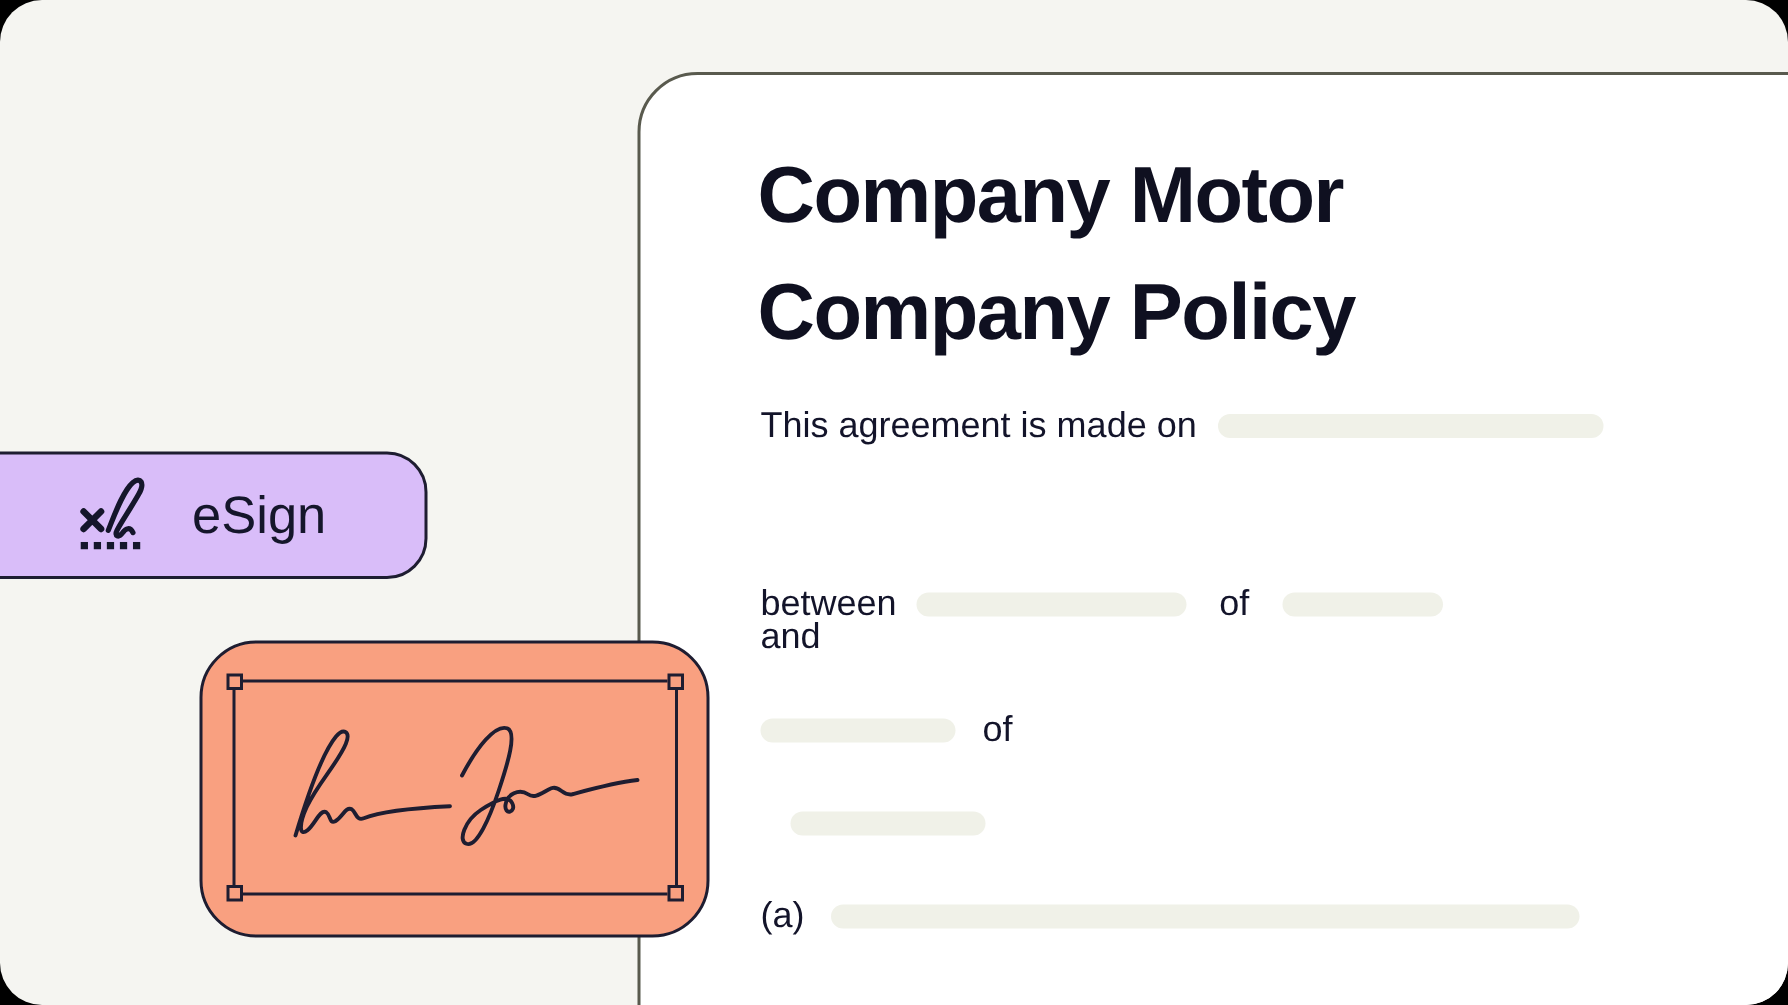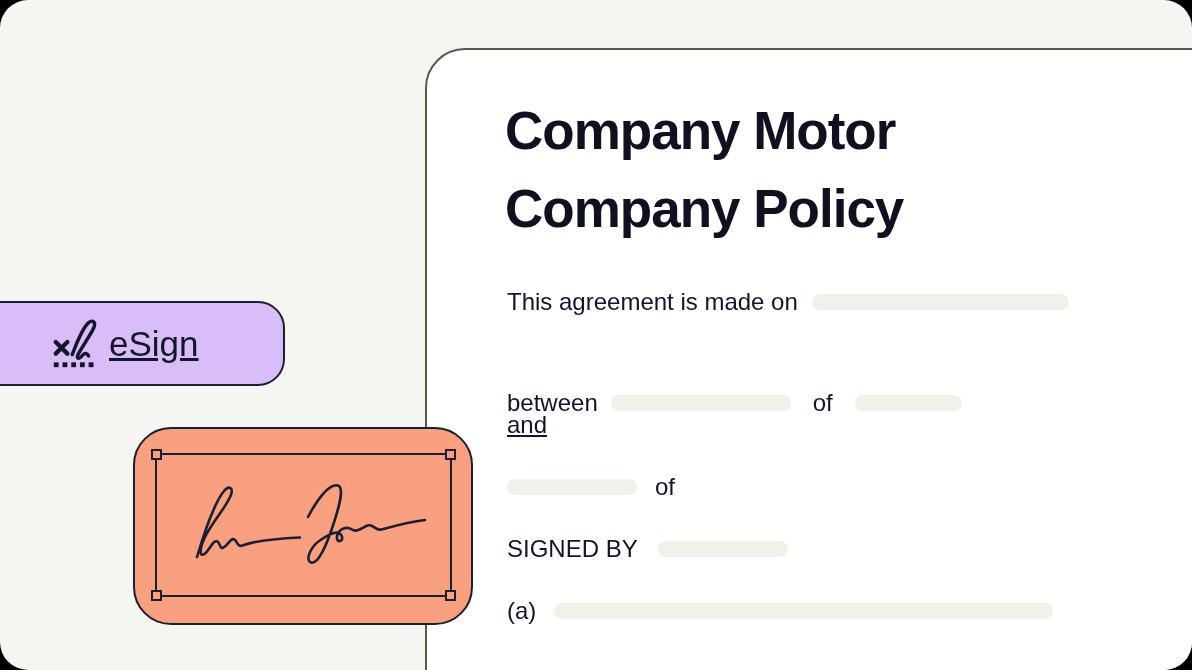--- a/index.html
+++ b/index.html
@@ -42,23 +42,23 @@
   .doc-row {
     position: absolute;
     left: 80px;
     height: 32px;
     display: flex;
     align-items: center;
     font-size: 24px;
     color: #13142A;
     white-space: nowrap;
   }
-  .row-1 { top: 236px; }
+  .row-1 { top: 218px; }
   .row-2 { top: 297px; margin-top: 40px; }
-  .row-3 { top: 359px; text-decoration: underline; }
+  .row-3 { top: 359px; }
   .row-4 { top: 421px; }
   .row-5 { top: 483px; }
   .row-6 { top: 545px; }
   .ph {
     height: 16px;
     border-radius: 8px;
     background: #F0F1E8;
     flex: none;
   }
   .ph-a { width: 257px; margin-left: 14px; }
@@ -78,26 +78,25 @@
     background: #D9BDF9;
     border: 2.5px solid #1E1D31;
     border-radius: 27px;
     box-sizing: border-box;
     display: flex;
     align-items: center;
     padding-left: 78px;
   }
   .esign-badge .sig-glyph { flex: none; }
   .esign-label {
-    margin-left: 1px;
+    margin-left: 20px;
     font-size: 35px;
     font-weight: 500;
     color: #15162B;
     letter-spacing: 0;
-    text-decoration: underline;
   }
 
   
   .sig-box {
     position: absolute;
     left: 133px;
     top: 427px;
     width: 340px;
     height: 198px;
     background: #F9A080;
@@ -158,21 +157,20 @@
     <div class="doc-row row-3">
       <span>and</span>
     </div>
 
     <div class="doc-row row-4">
       <span class="ph ph-d"></span>
       <span>of</span>
     </div>
 
     <div class="doc-row row-5">
-      <span>SIGNED BY</span>
       <span class="ph ph-e"></span>
     </div>
 
     <div class="doc-row row-6">
       <span>(a)</span>
       <span class="ph ph-f"></span>
     </div>
   </div>
 
   <div class="esign-badge">

